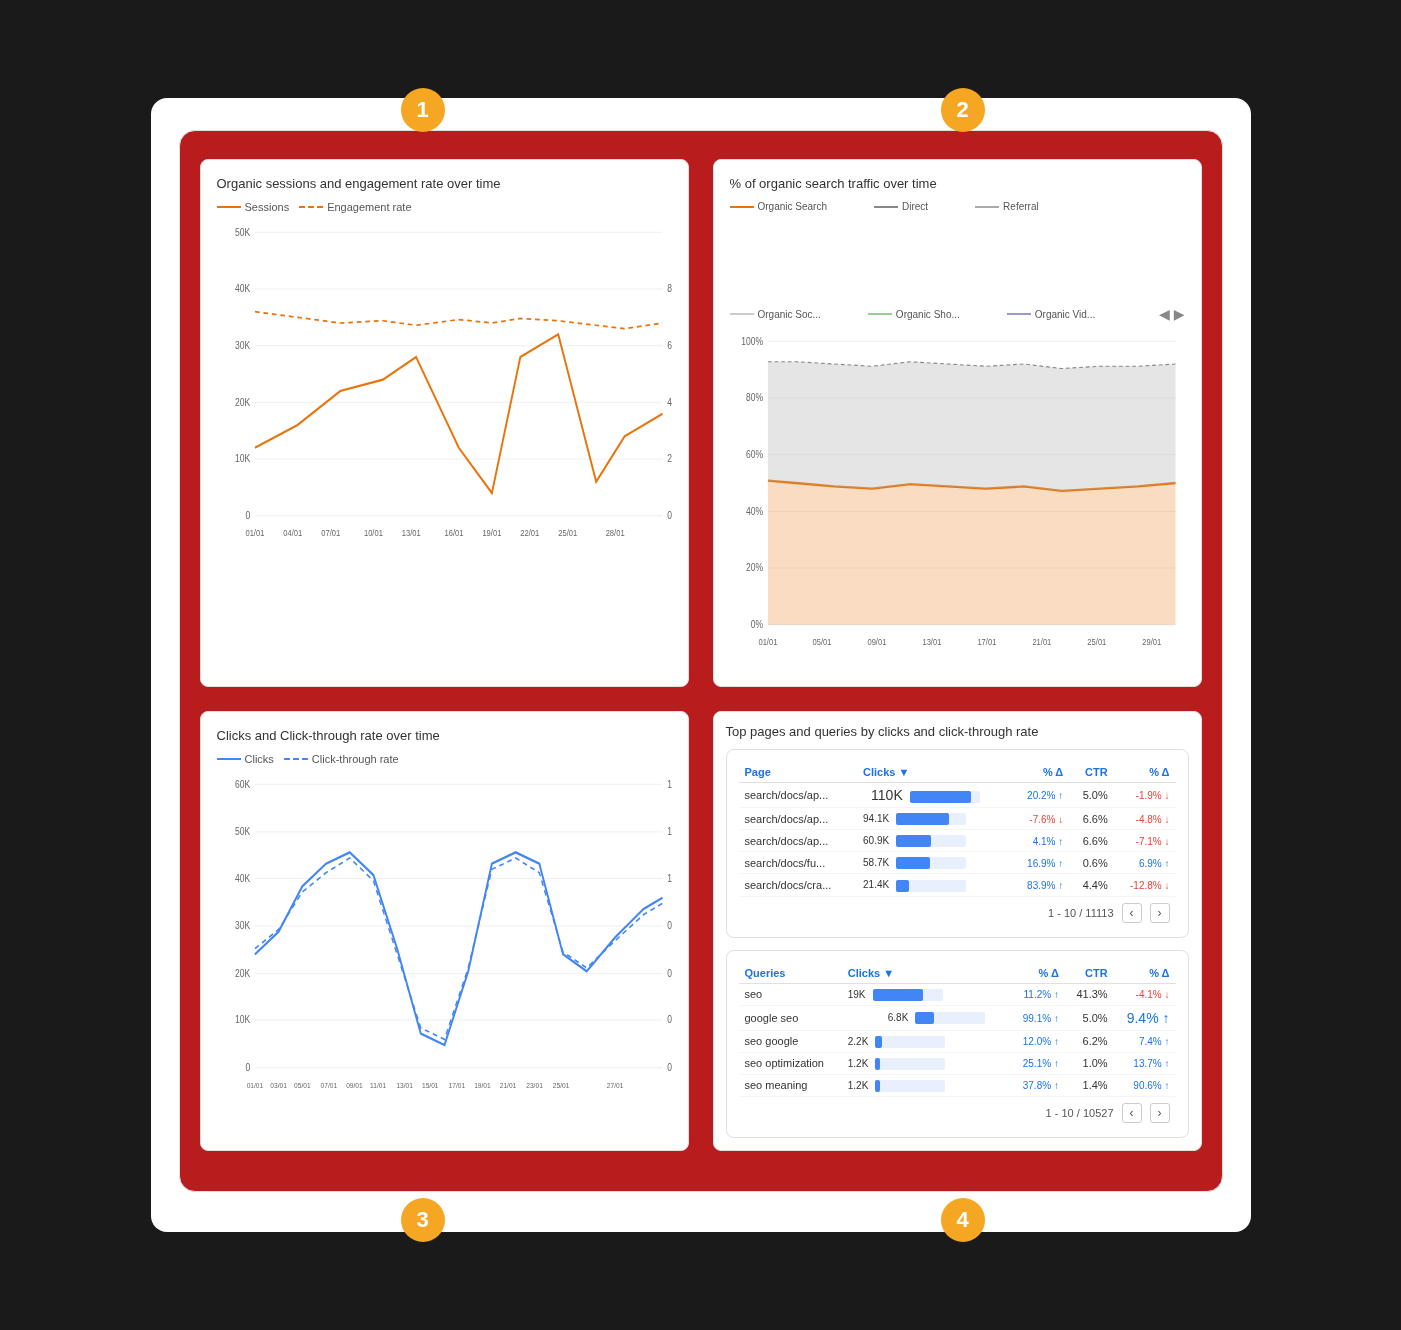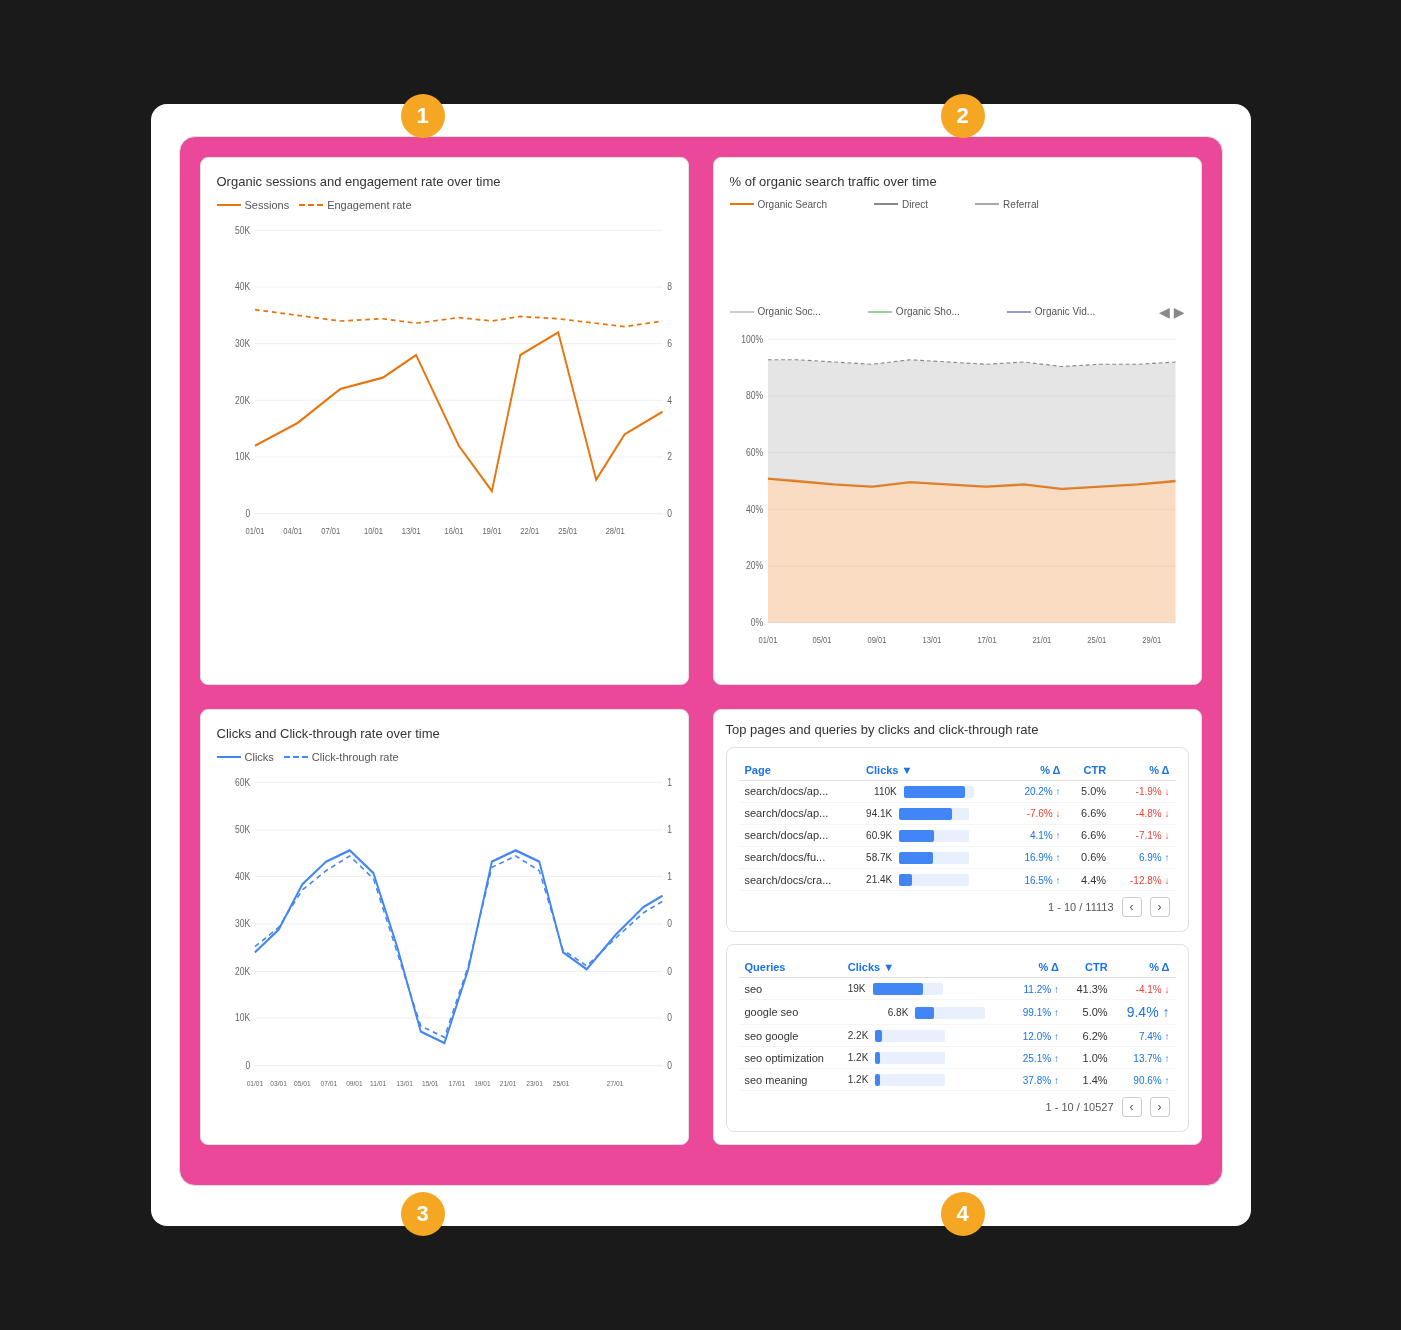--- a/index.html
+++ b/index.html
@@ -156,21 +156,21 @@
 </head>
 <body>
 
 <div class="dashboard outer-wrapper" style="position:relative; width:1100px; margin: 20px auto;">
 
   <div class="floating-badge" style="top:-10px; left:250px;">1</div>
   <div class="floating-badge" style="top:-10px; left:790px;">2</div>
   <div class="floating-badge" style="bottom:-10px; left:250px;">3</div>
   <div class="floating-badge" style="bottom:-10px; left:790px;">4</div>
 
-  <div style="background:#ec4899; border-radius:16px; padding: 20px 20px 40px 20px; border: 1px solid #e0e0e0;">
+  <div style="background:#b91c1c; border-radius:16px; padding: 28px 20px 40px 20px; border: 1px solid #e0e0e0;">
     <div class="grid">
 
       <div class="card">
         <div class="card-title">Organic sessions and engagement rate over time</div>
         <div class="legend">
           <div class="legend-item">
             <span class="legend-line" style="background:#E8740C;"></span>
             <span>Sessions</span>
           </div>
           <div class="legend-item">
@@ -359,21 +359,21 @@
                 <th>Page</th>
                 <th style="color:#1a73e8; cursor:pointer;">Clicks ▼</th>
                 <th class="right">% Δ</th>
                 <th class="right">CTR</th>
                 <th class="right">% Δ</th>
               </tr>
             </thead>
             <tbody id="table1-body">
                 <tr>
                   <td>search/docs/ap...</td>
-                  <td style="white-space: nowrap;"><span style="font-size:10px;color:#333;margin-left:8px;">110K</span>
+                  <td style="white-space: nowrap;"><span style="font-size:14px;color:#333;margin-left:8px;">110K</span>
       <div class="bar-bg" style="display:inline-block; vertical-align:middle; width:70px; margin-left:4px;">
         <div class="bar-fill" style="width:88%"></div>
       </div></td>
                   <td class="right"><span style="color:#1a73e8; font-size:10px;">20.2% ↑</span></td>
                   <td class="right" style="font-size: 11px;">5.0%</td>
                   <td class="right"><span style="color:#ea4335; font-size:10px;">-1.9% ↓</span></td>
                 </tr>
                 <tr>
                   <td>search/docs/ap...</td>
                   <td style="white-space: nowrap;"><span style="font-size:10px;color:#333;">94.1K</span>
@@ -403,21 +403,21 @@
                   <td class="right"><span style="color:#1a73e8; font-size:10px;">16.9% ↑</span></td>
                   <td class="right" style="font-size: 11px;">0.6%</td>
                   <td class="right"><span style="color:#1a73e8; font-size:10px;">6.9% ↑</span></td>
                 </tr>
                 <tr>
                   <td>search/docs/cra...</td>
                   <td style="white-space: nowrap;"><span style="font-size:10px;color:#333;">21.4K</span>
       <div class="bar-bg" style="display:inline-block; vertical-align:middle; width:70px; margin-left:4px;">
         <div class="bar-fill" style="width:18%"></div>
       </div></td>
-                  <td class="right"><span style="color:#1a73e8; font-size:10px;">16.5% ↑</span></td>
+                  <td class="right"><span style="color:#1a73e8; font-size:10px;">83.9% ↑</span></td>
                   <td class="right" style="font-size: 11px;">4.4%</td>
                   <td class="right"><span style="color:#ea4335; font-size:10px;">-12.8% ↓</span></td>
                 </tr>
               </tbody>
           </table>
           <div class="pagination">
             <span>1 - 10 / 11113</span>
             <span class="nav-btn">‹</span>
             <span class="nav-btn">›</span>
           </div>

